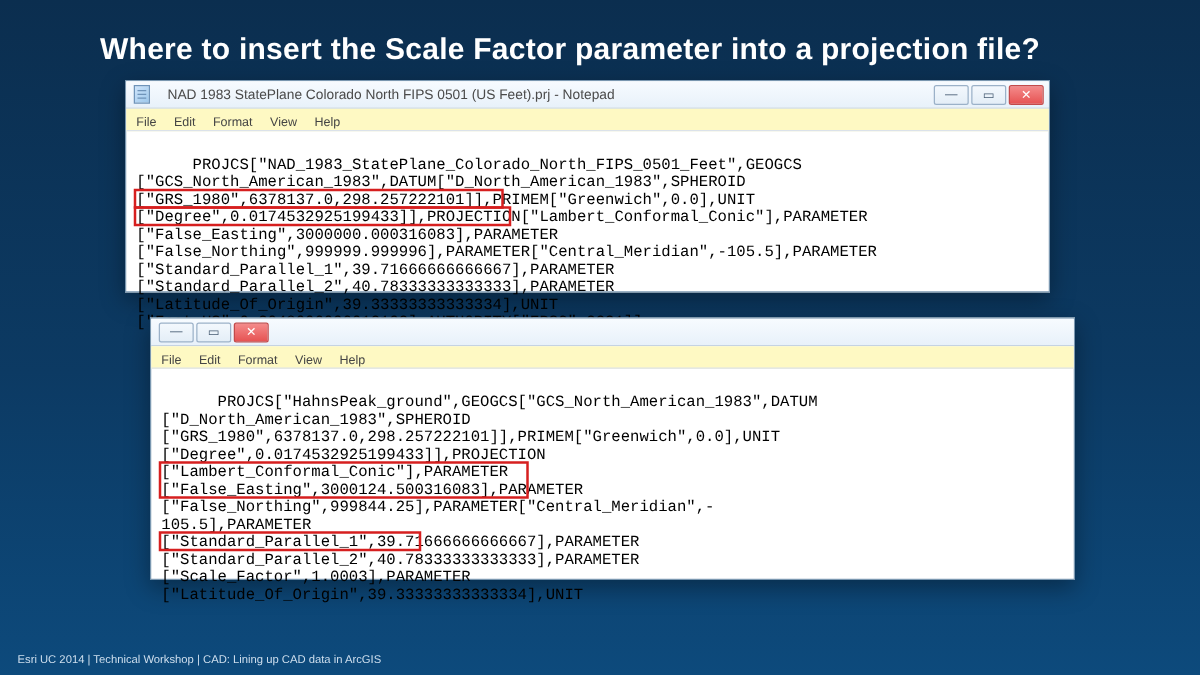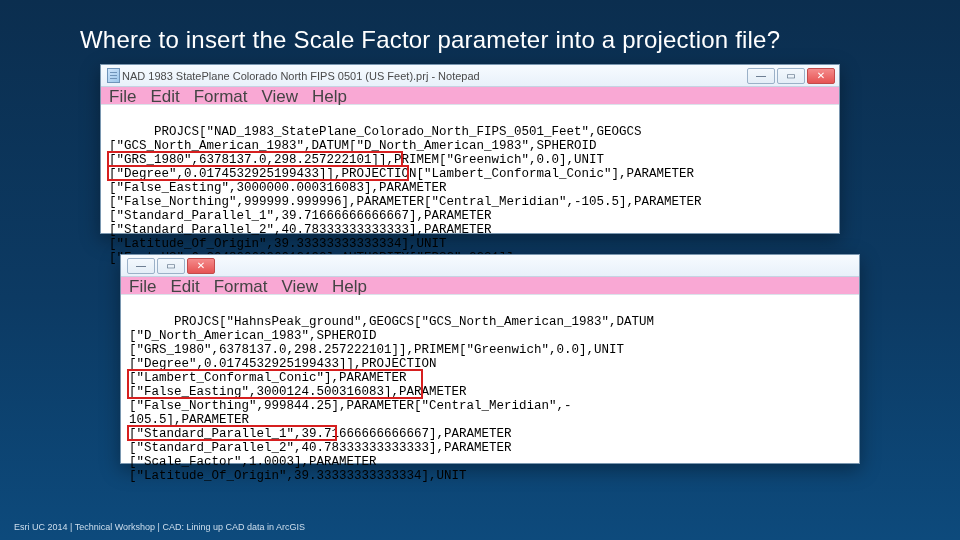--- a/index.html
+++ b/index.html
@@ -7,21 +7,21 @@
   .slide {
     width: 960px; height: 540px;
     background: linear-gradient(180deg, #0b2e4f 0%, #0c3a63 55%, #0d4a7c 100%);
     position: relative;
   }
   .title {
     position: absolute;
     top: 26px; left: 80px; right: 60px;
     color: #ffffff;
     font-size: 24px;
-    font-weight: normal;
+    font-weight: bold;
     letter-spacing: 0.2px;
   }
   .footer {
     position: absolute;
     left: 14px; bottom: 8px;
     color: #cfdfee;
     font-size: 9px;
   }
   
   .win {
@@ -32,21 +32,21 @@
   }
   .win-titlebar {
     height: 22px;
     display: flex; align-items: center; justify-content: space-between;
     padding: 0 4px 0 6px;
     font-size: 11px;
     color: #4a4a4a;
     background: linear-gradient(180deg, #f7fbff 0%, #e8f1fa 100%);
     border-bottom: 1px solid #c5d3e2;
   }
-  .win-titlebar .left { display: flex; align-items: center; gap: 2px; }
+  .win-titlebar .left { display: flex; align-items: center; gap: 14px; }
   .win-titlebar .icon {
     width: 13px; height: 15px;
     background: linear-gradient(135deg,#cfe5fb 0%,#9cc7eb 100%);
     border: 1px solid #6f94b9;
     position: relative;
   }
   .win-titlebar .icon::after{
     content:""; position:absolute; left:2px; right:2px; top:3px; height:1px; background:#6f94b9;
     box-shadow: 0 3px 0 #6f94b9, 0 6px 0 #6f94b9;
   }
@@ -55,25 +55,25 @@
     width: 28px; height: 16px;
     border: 1px solid #9bb1c8;
     border-radius: 2px;
     background: linear-gradient(180deg,#f3f8fd,#e4eef7);
     display: flex; align-items: center; justify-content: center;
     font-size: 10px; color: #465b72;
   }
   .win-btn.close { background: linear-gradient(180deg,#f48b8b,#e65353); color: #fff; border-color:#c24a4a; }
   .win-menubar {
     height: 18px;
-    display: flex; align-items: flex-start; gap: 14px;
+    display: flex; align-items: flex-end; gap: 14px;
     padding: 0 8px;
-    font-size: 17px;
+    font-size: 10px;
     color: #444;
-    background: #f9a8d4;
+    background: #fef9c3;
     border-bottom: 1px solid #dbe2ea;
   }
   .code-area {
     padding: 6px 8px 8px 8px;
     font-family: "Courier New", monospace;
     font-size: 12.5px;
     line-height: 14px;
     color: #000;
     white-space: pre;
     position: relative;

